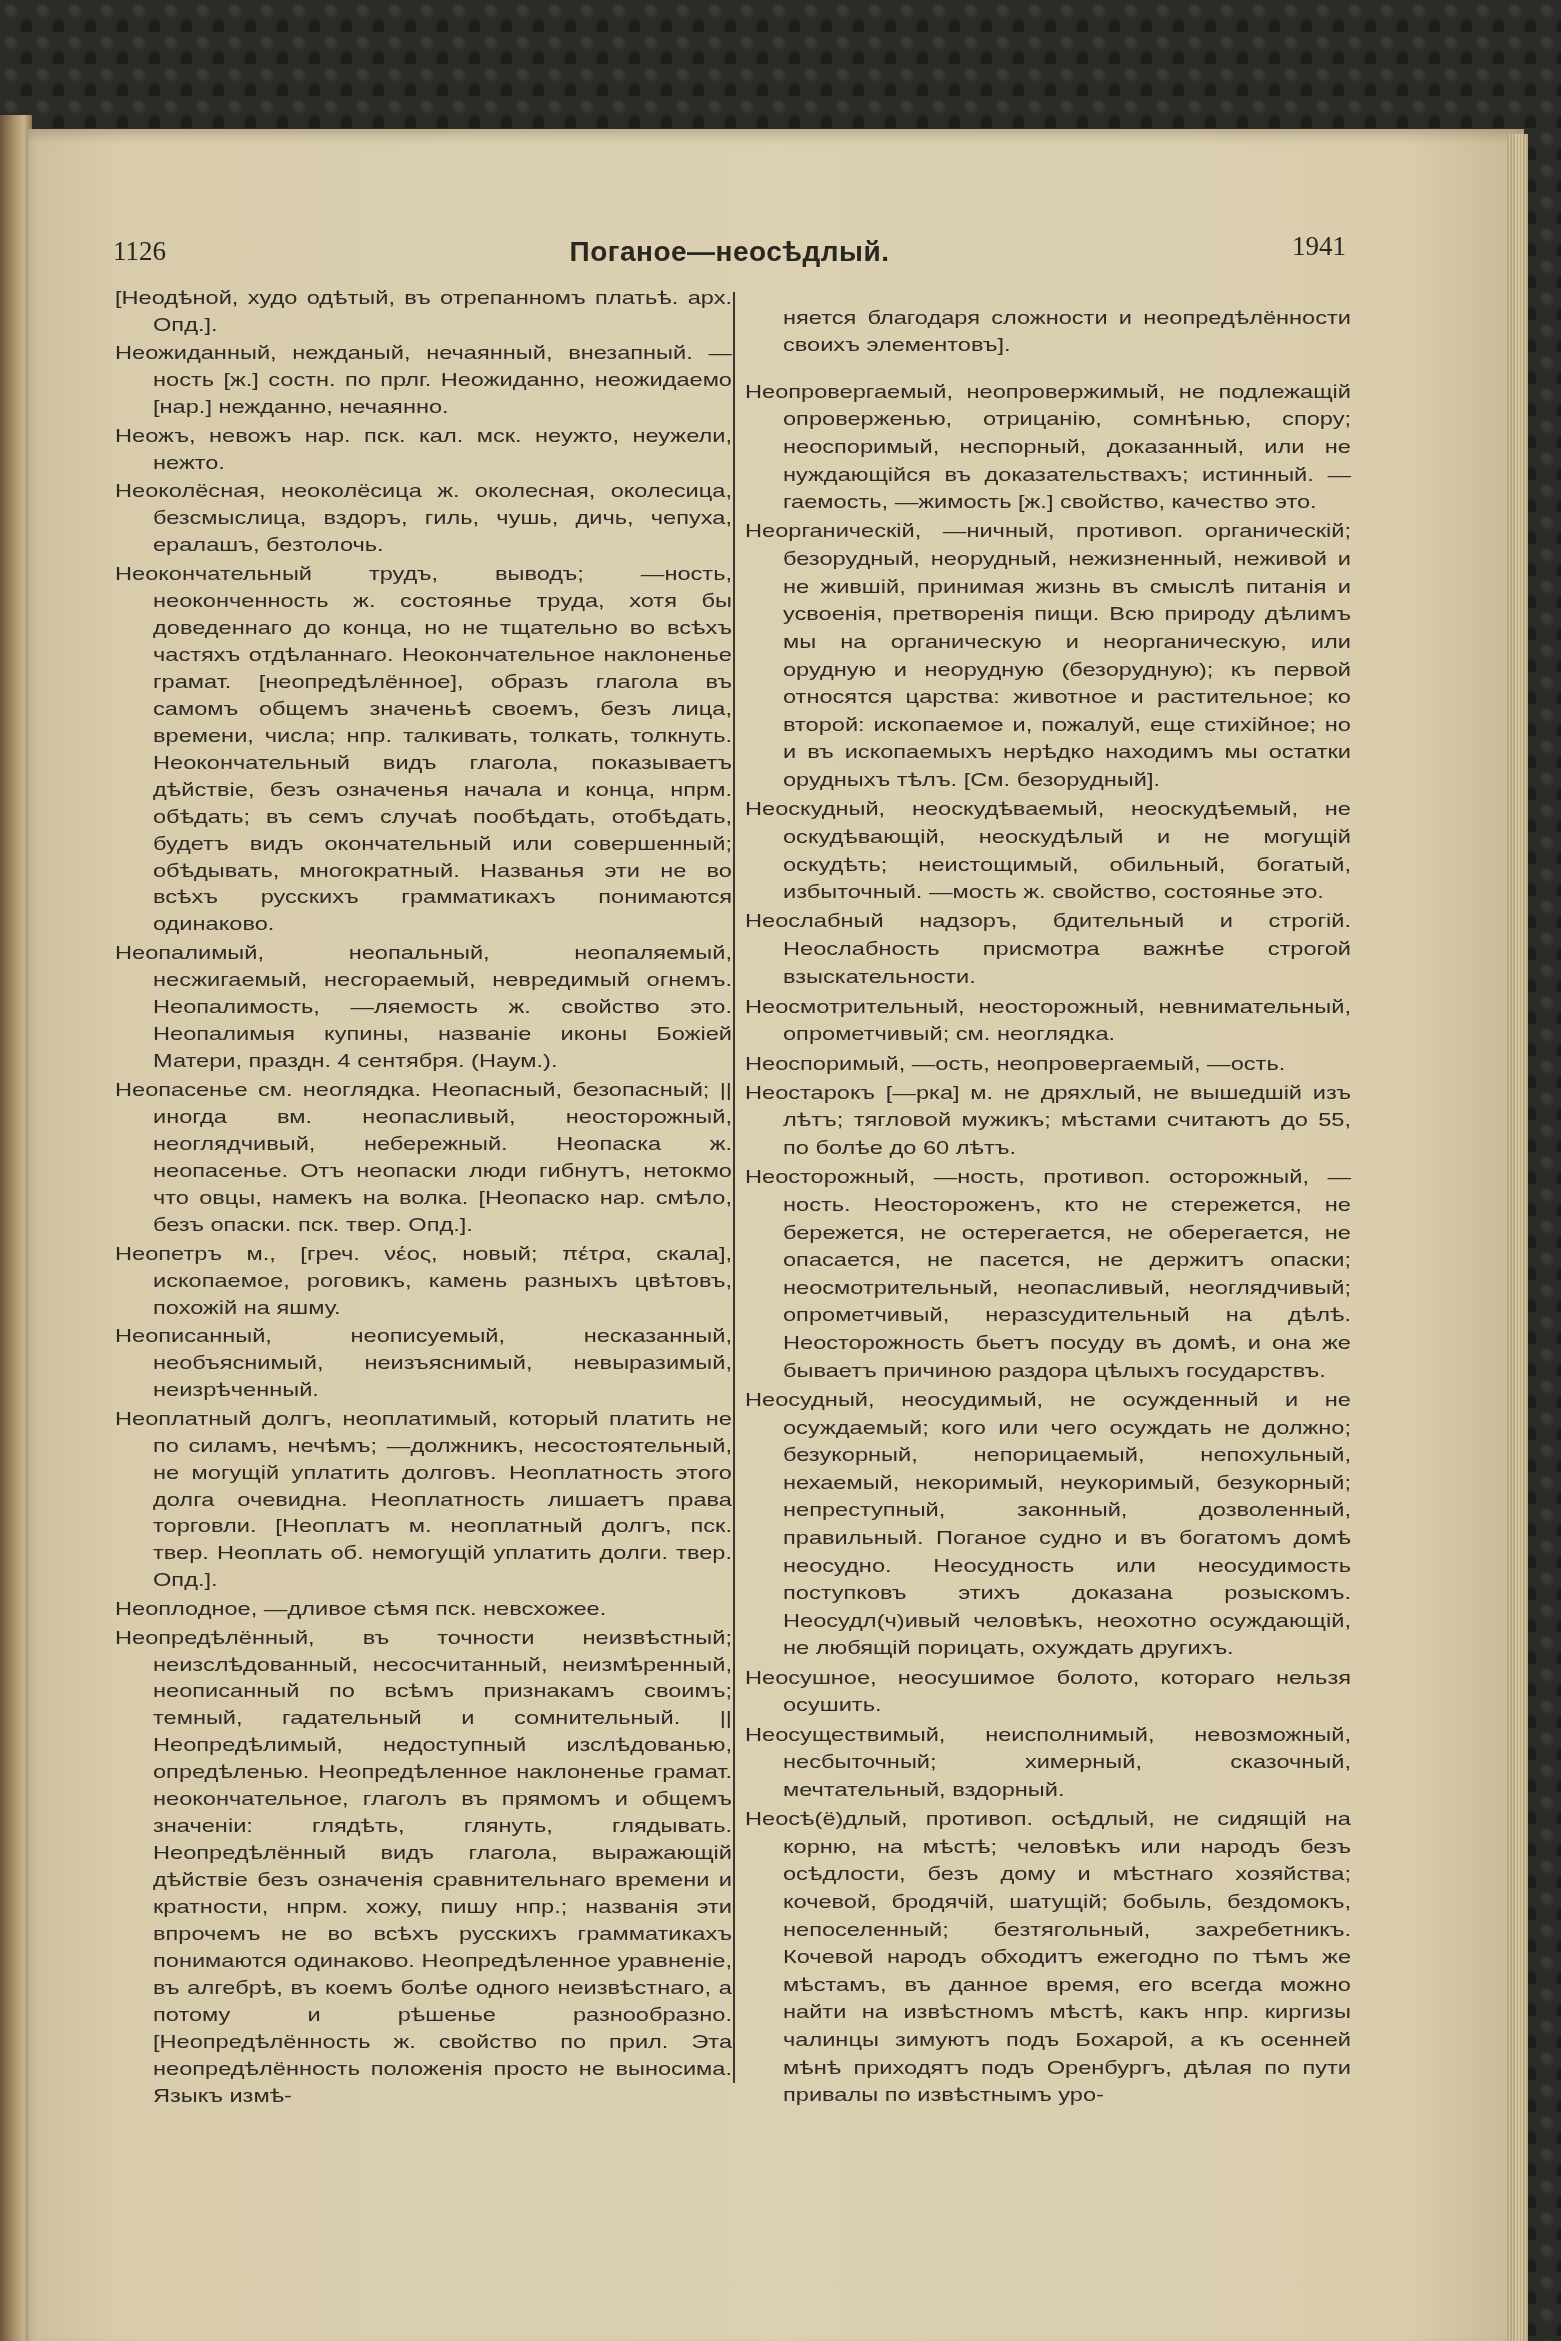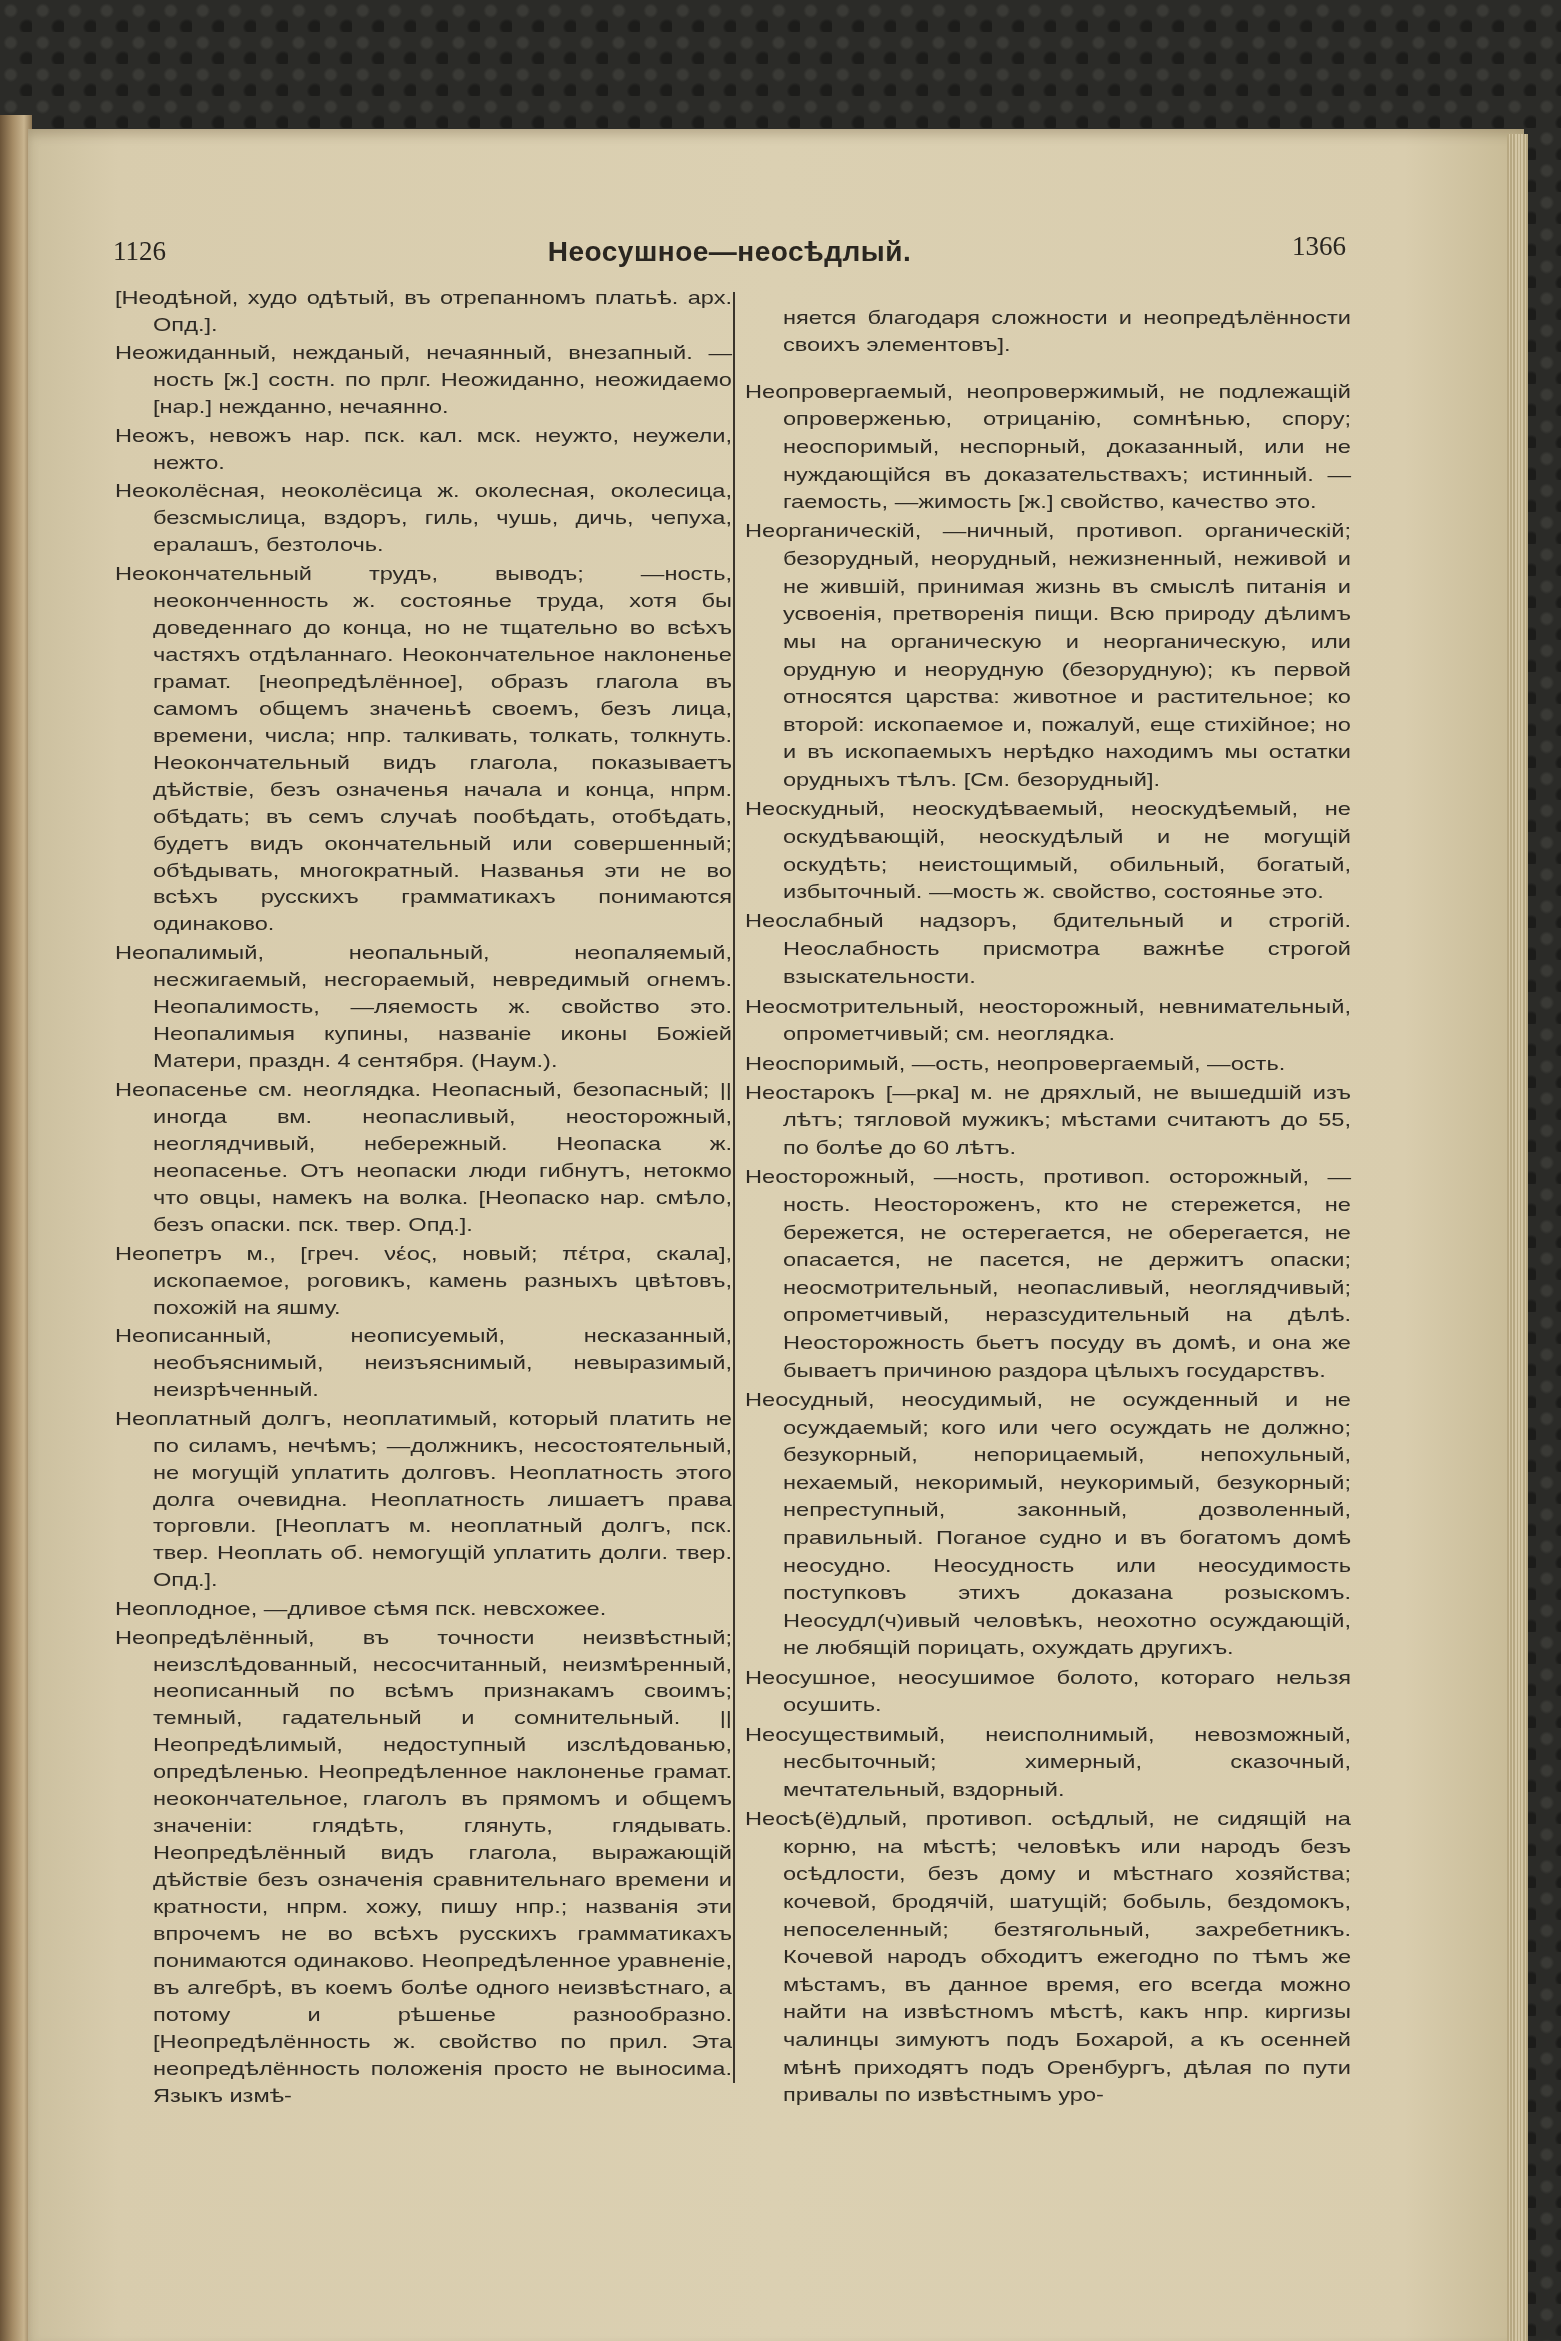--- a/index.html
+++ b/index.html
@@ -34,22 +34,22 @@
 </head>
 <body>
 
 <div class="mat"></div>
 <div class="left-page"></div>
 <div class="page"></div>
 <div class="page-edge"></div>
 
 <div class="header">
   <span class="pno left">1126</span>
-  <div class="title">Неосушное—неосѣдлый.</div>
-  <span class="pno right">1366</span>
+  <div class="title">Поганое—неосѣдлый.</div>
+  <span class="pno right">1941</span>
 </div>
 
 <div class="divider"></div>
 
 <div class="col left" style="transform: scaleY(0.793201);">
   <p class="entry">[Неодѣной, худо одѣтый, въ отрепанномъ платьѣ. арх. Опд.].</p>
   <p class="entry">Неожиданный, нежданый, нечаянный, внезапный. —ность [ж.] состн. по прлг. Неожиданно, неожидаемо [нар.] нежданно, нечаянно.</p>
   <p class="entry">Неожъ, невожъ нар. пск. кал. мск. неужто, неужели, нежто.</p>
   <p class="entry">Неоколёсная, неоколёсица ж. околесная, околесица, безсмыслица, вздоръ, гиль, чушь, дичь, чепуха, ералашъ, безтолочь.</p>
   <p class="entry">Неокончательный трудъ, выводъ; —ность, неоконченность ж. состоянье труда, хотя бы доведеннаго до конца, но не тщательно во всѣхъ частяхъ отдѣланнаго. Неокончательное наклоненье грамат. [неопредѣлённое], образъ глагола въ самомъ общемъ значеньѣ своемъ, безъ лица, времени, числа; нпр. талкивать, толкать, толкнуть. Неокончательный видъ глагола, показываетъ дѣйствіе, безъ означенья начала и конца, нпрм. обѣдать; въ семъ случаѣ пообѣдать, отобѣдать, будетъ видъ окончательный или совершенный; обѣдывать, многократный. Названья эти не во всѣхъ русскихъ грамматикахъ понимаются одинаково.</p>

